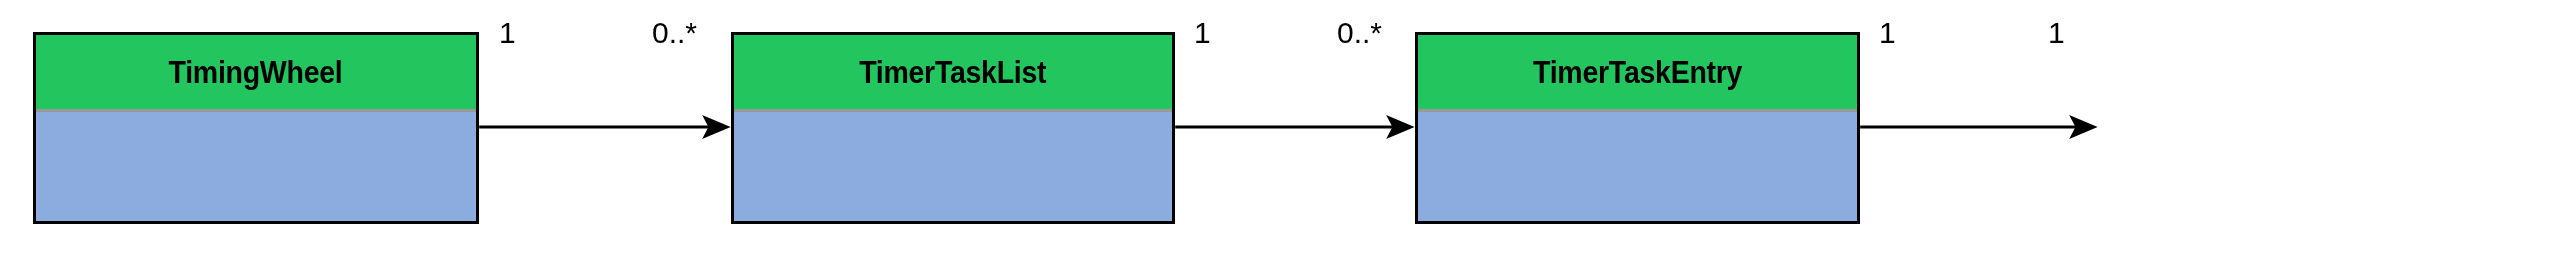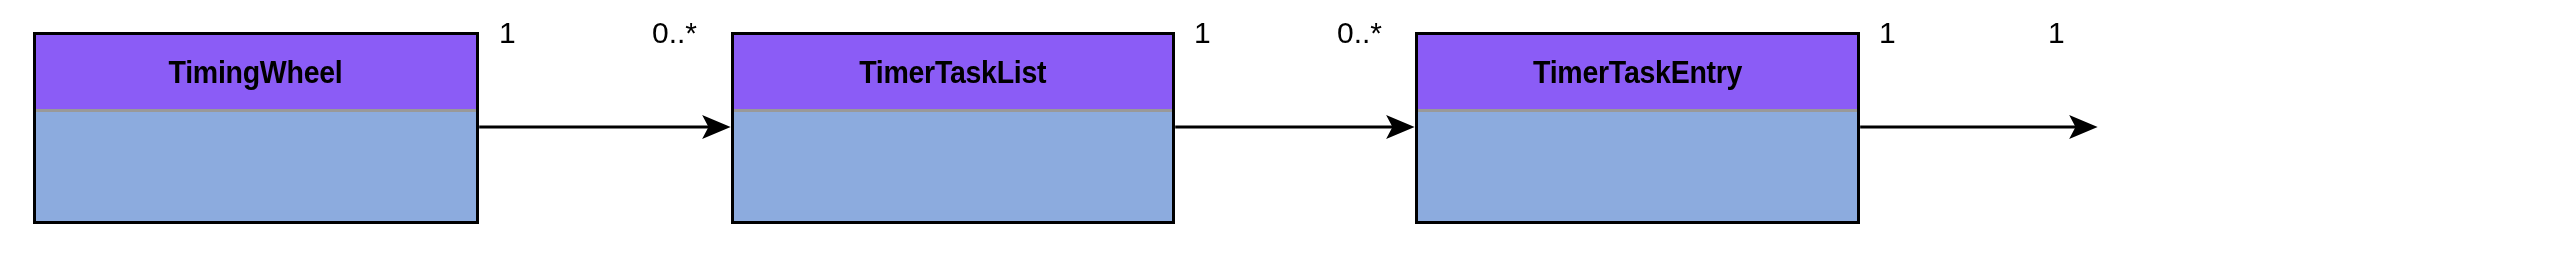--- a/index.html
+++ b/index.html
@@ -18,21 +18,21 @@
     background: #ffffff;
     overflow: hidden;
   }
 
   
   .uml-class {
     position: absolute;
     top: 32px;
     height: 192px;
     box-sizing: border-box;
-    background: #8b5cf6;
+    background: #22c55e;
     border: 3.2px solid #000000;
     display: flex;
     flex-direction: column;
   }
   .uml-class-header {
     height: 74px;
     box-sizing: border-box;
     display: flex;
     align-items: center;
     justify-content: center;

